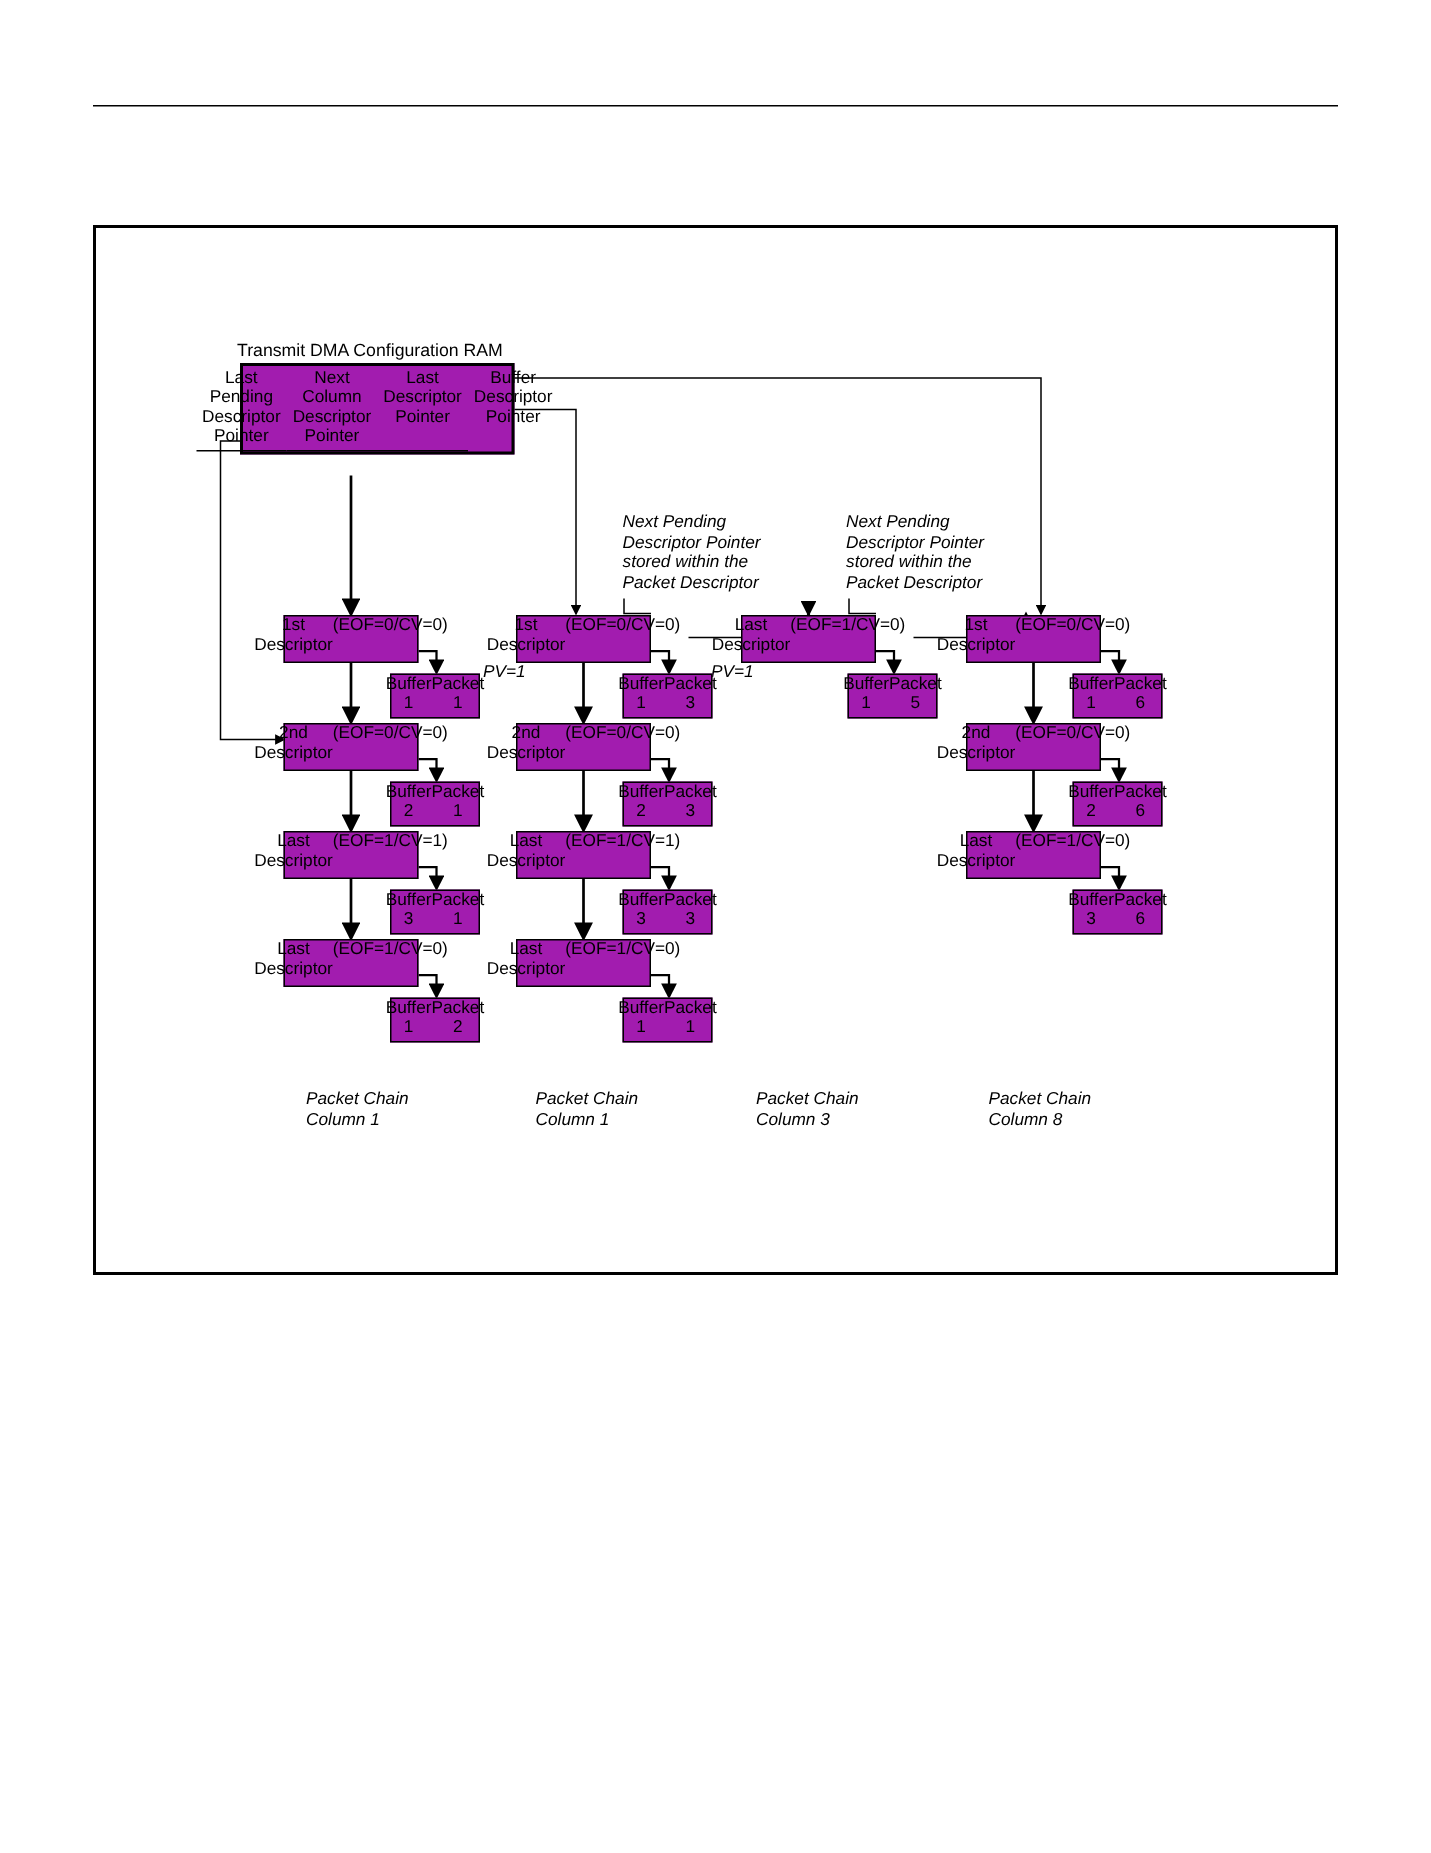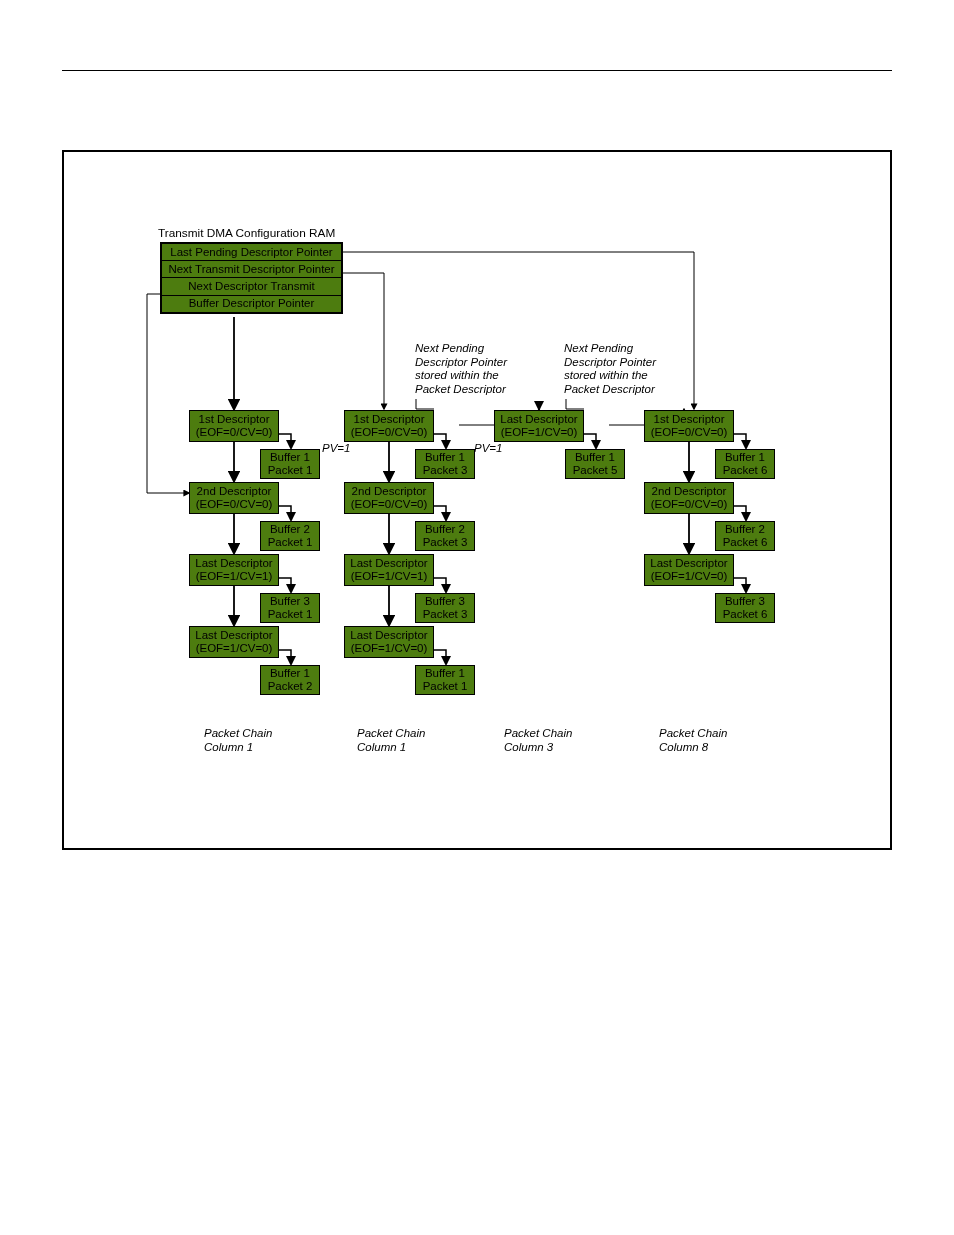--- a/index.html
+++ b/index.html
@@ -36,26 +36,26 @@
   }
   .svg-wrap {
     position: absolute;
     left: 0; top: 0;
     width: 100%;
     height: 100%;
   }
   .dbox {
     position: absolute;
     border: 1px solid #000;
-    background: #4d7c0f;
+    background: #a21caf;
     font-size: 11.5px;
     line-height: 1.15;
     text-align: center;
     display: flex;
-    flex-direction: column;
+    flex-direction: row;
     justify-content: center;
     box-sizing: border-box;
   }
   .label {
     position: absolute;
     font-size: 11.8px;
     line-height: 1.2;
   }
   .smalllabel {
     position: absolute;
@@ -79,22 +79,22 @@
 
 <div class="page">
   <div class="topline"></div>
 
   <div class="figure-frame">
 
     <div class="label" style="left:94px; top:74px;">Transmit DMA Configuration RAM</div>
 
     <div class="dbox ram-box" style="left:96px; top:90px; width:183px; height:auto; padding:0;">
       <div class="ram-cell">Last Pending Descriptor Pointer</div>
-      <div class="ram-cell">Next Transmit Descriptor Pointer</div>
-      <div class="ram-cell">Next Descriptor Transmit</div>
+      <div class="ram-cell">Next Column Descriptor Pointer</div>
+      <div class="ram-cell">Last Descriptor Pointer</div>
       <div class="ram-cell">Buffer Descriptor Pointer</div>
     </div>
 
     <div class="smalllabel" style="left:351px; top:190px;">
       <span>Next Pending</span><br>
       <span>Descriptor Pointer</span><br>
       <span>stored within the</span><br>
       <span>Packet Descriptor</span>
     </div>
     <div class="smalllabel" style="left:500px; top:190px;">

